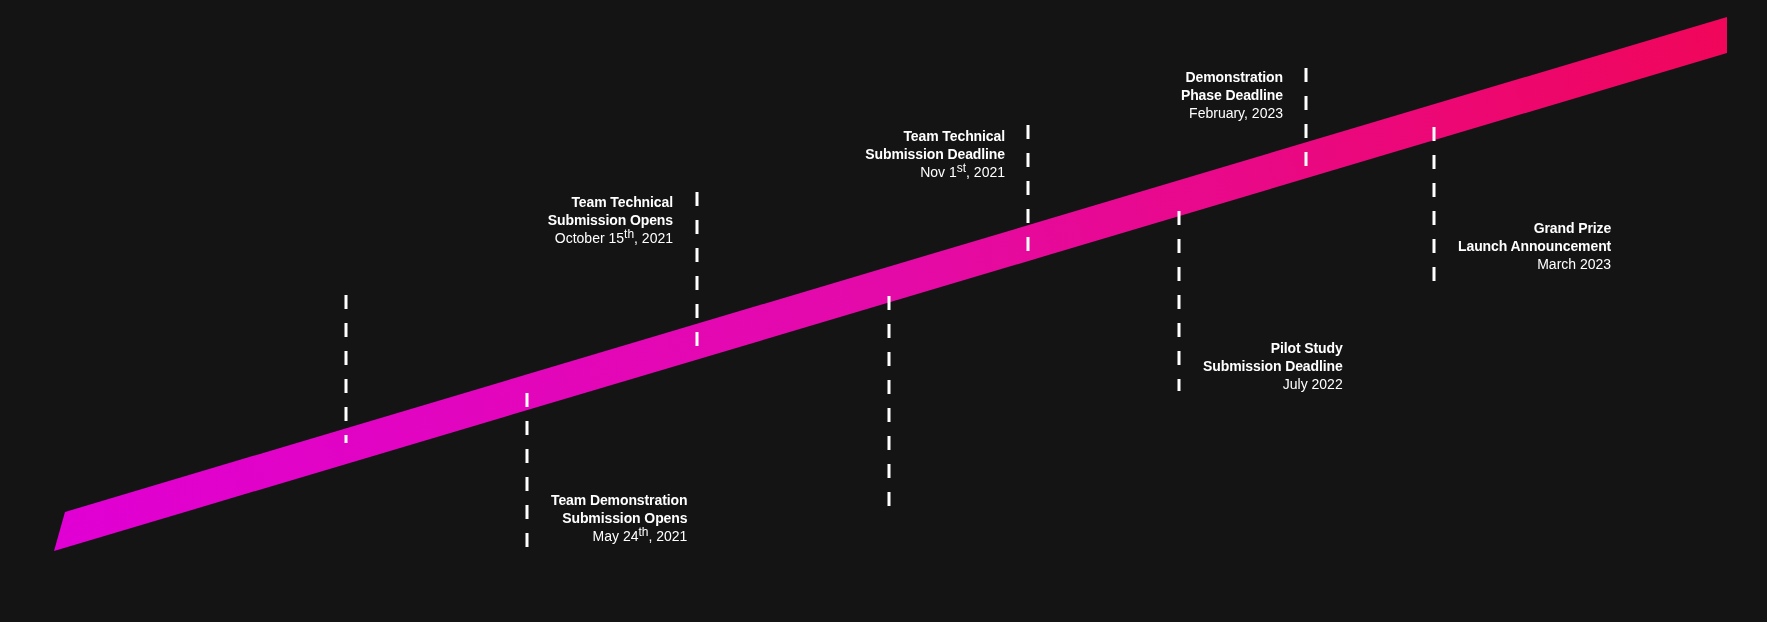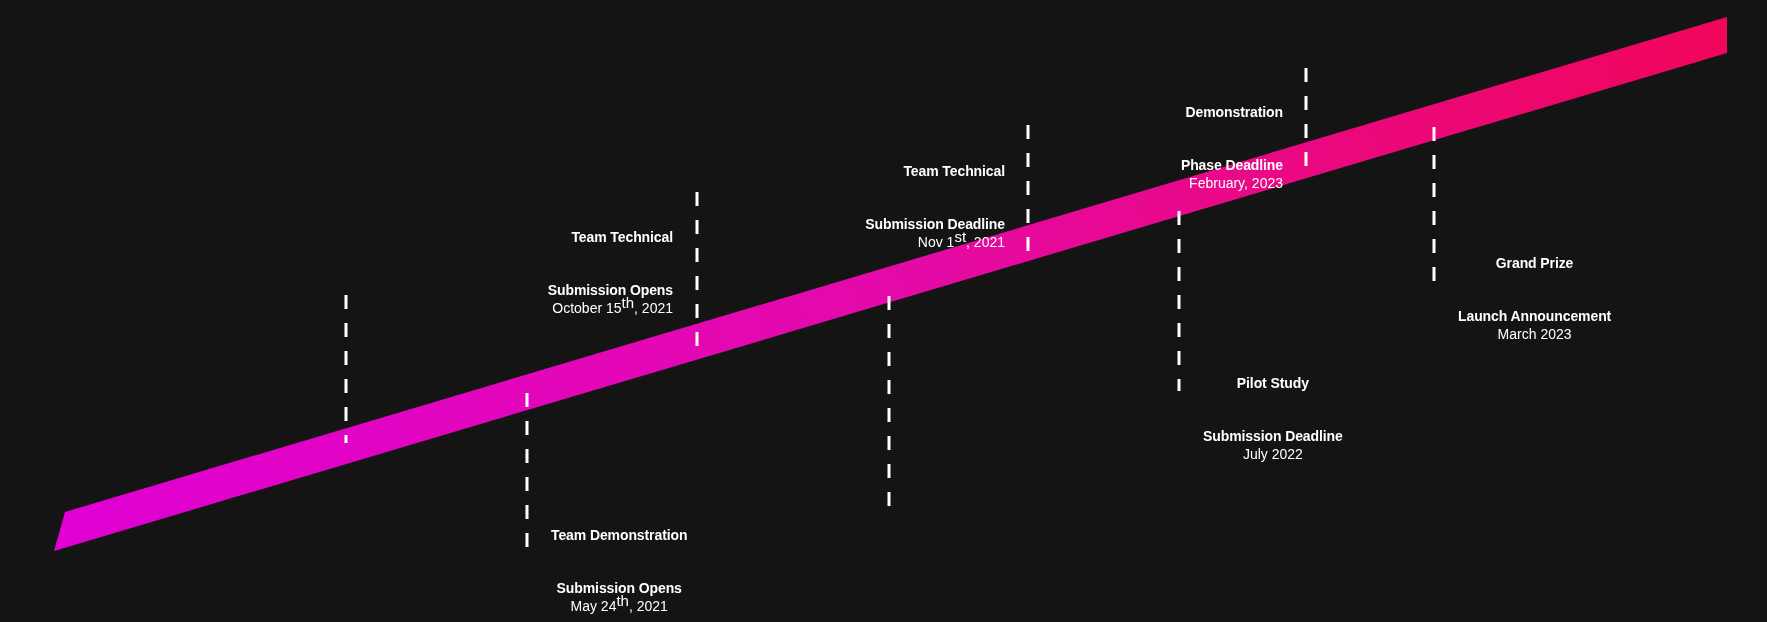--- a/index.html
+++ b/index.html
@@ -12,24 +12,24 @@
   }
   #stage { position: absolute; left: 0; top: 0; width: 1767px; height: 622px; }
   svg.band { position: absolute; left: 0; top: 0; }
   .label {
     position: absolute;
     font-size: 14px;
     line-height: 18px;
     white-space: nowrap;
   }
   .label.right { text-align: right; }
-  .label.left { text-align: center; }
-  .label .t { font-weight: bold; display: block; letter-spacing: -0.1px; margin-top: 35px; }
+  .label.left { text-align: right; }
+  .label .t { font-weight: bold; display: block; letter-spacing: -0.1px; }
   .label .d { font-weight: normal; display: block; }
-  .label sup { font-size: 15px; line-height: 0; vertical-align: 5px; }
+  .label sup { font-size: 12px; line-height: 0; vertical-align: 5px; }
 </style>
 </head>
 <body>
 
 <div id="stage">
   <svg class="band" width="1767" height="622" viewBox="0 0 1767 622">
     <defs>
       <linearGradient id="bandGrad" x1="54" y1="530" x2="1727" y2="35" gradientUnits="userSpaceOnUse">
         <stop offset="0" stop-color="#e000d4"></stop>
         <stop offset="0.5" stop-color="#e40aa8"></stop>

